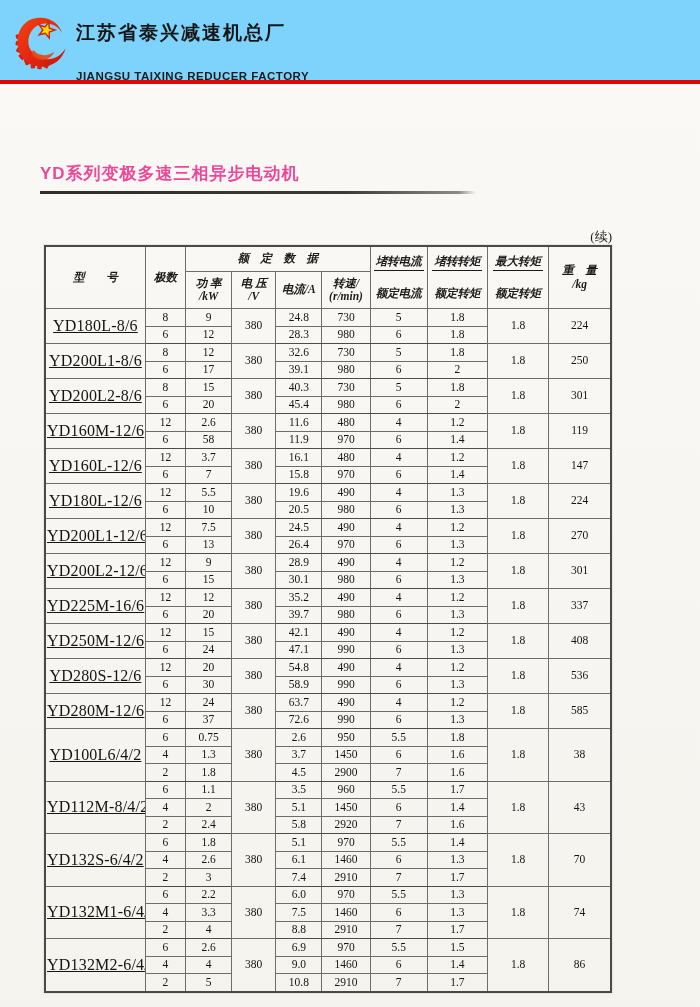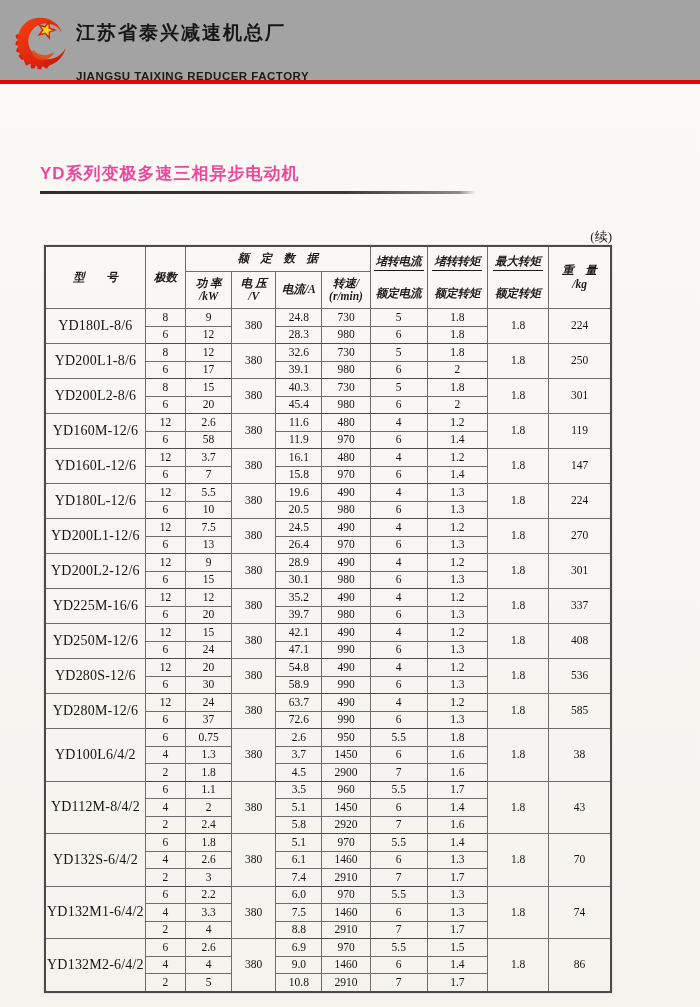--- a/index.html
+++ b/index.html
@@ -7,21 +7,21 @@
     width:700px;height:1007px;
     background:linear-gradient(180deg,#fbf9f6 0%,#f8f6f2 55%,#f5f3ee 100%);
     font-family:"Liberation Sans","DejaVu Sans",sans-serif;
     color:#1d1d1d;
     overflow:hidden;
     position:relative;
   }
   
   .letterhead{
     position:absolute;top:0;left:0;width:700px;height:81px;
-    background:#a3a3a3;
+    background:#7dd3fc;
   }
   .logo{position:absolute;left:14px;top:14px;width:56px;height:58px;}
   .brand{position:absolute;left:76px;top:20px;}
   .brand-cn{
     font-size:19px;font-weight:bold;color:#161616;
     letter-spacing:2px;white-space:nowrap;
     font-family:"Liberation Sans","DejaVu Sans",sans-serif;
   }
   .brand-en{
     font-size:11.5px;font-weight:bold;color:#1c1c1c;
@@ -70,21 +70,21 @@
   table.spec thead tr.h1 th{height:20px;}
   table.spec thead tr.h2 th{height:32px;}
   .sp-mid{letter-spacing:5px;text-indent:5px;}
   .frac-top{
     display:inline-block;border-bottom:1px solid #1a1a1a;
     padding:0 2px 1px 2px;margin-bottom:16px;
   }
   .frac-bot{display:block;}
   .two-line span{display:block;}
   tr.group-end td{border-bottom:1.5px solid #4c4c4c;}
-  td.model-cell{font-size:14px;letter-spacing:0.2px;}
+  td.model-cell{font-size:16px;letter-spacing:0.2px;text-decoration:underline;}
 </style>
 </head>
 <body>
 
 <div class="letterhead">
   <svg class="logo" viewBox="0 0 64 64" aria-hidden="true">
     <defs>
       <linearGradient id="lgRed" x1="0" y1="0" x2="1" y2="1">
         <stop offset="0" stop-color="#f2420f"></stop>
         <stop offset="0.55" stop-color="#e32612"></stop>

